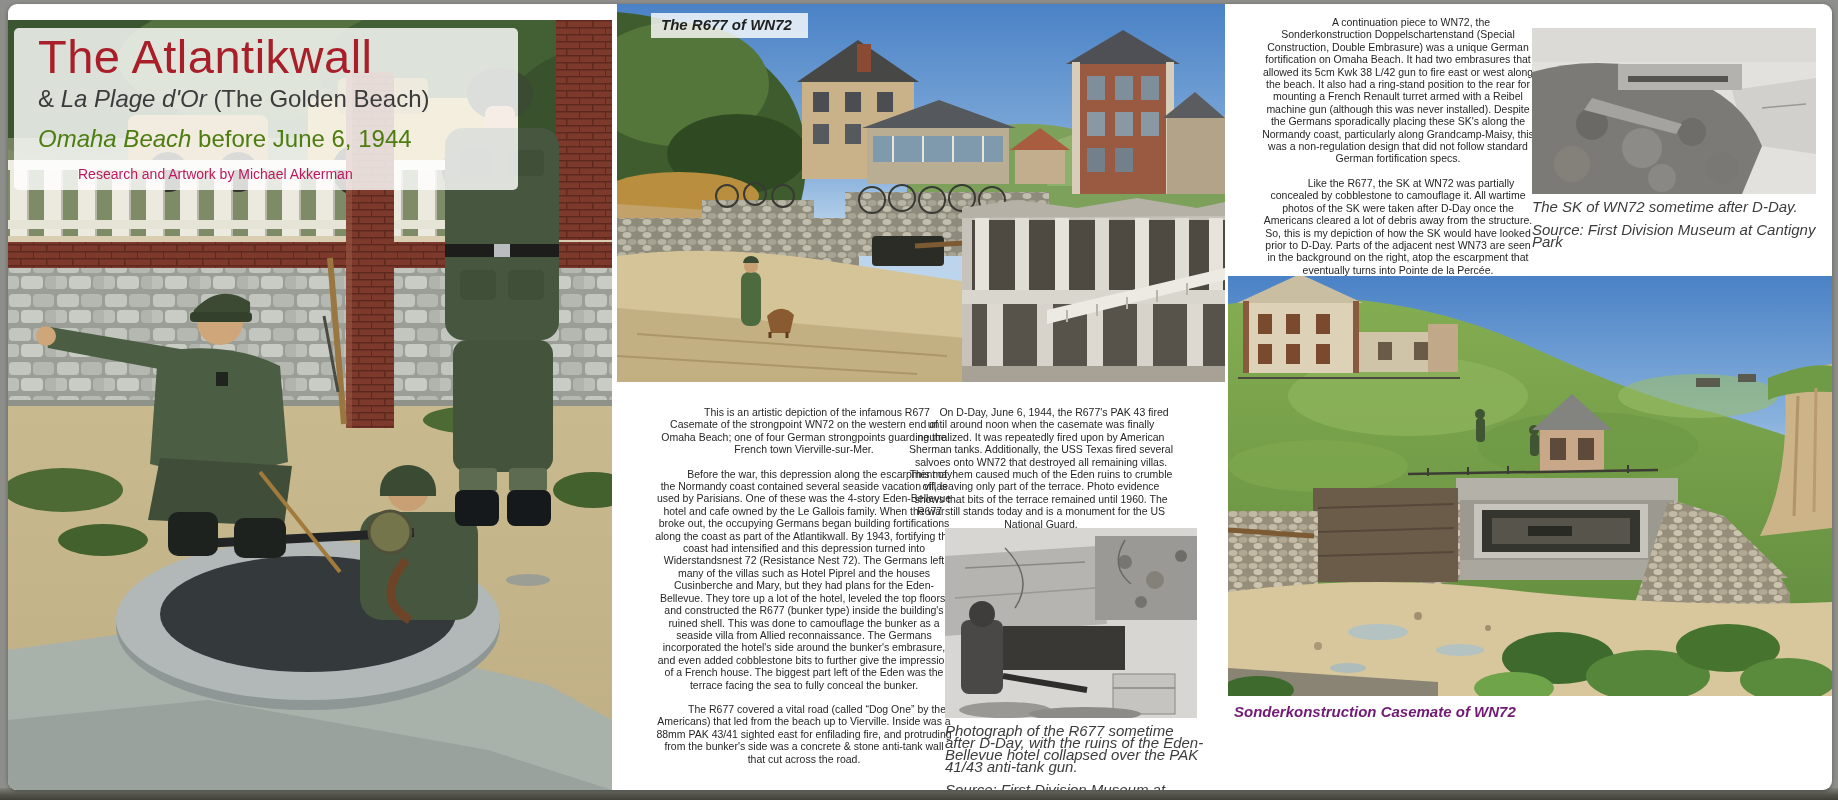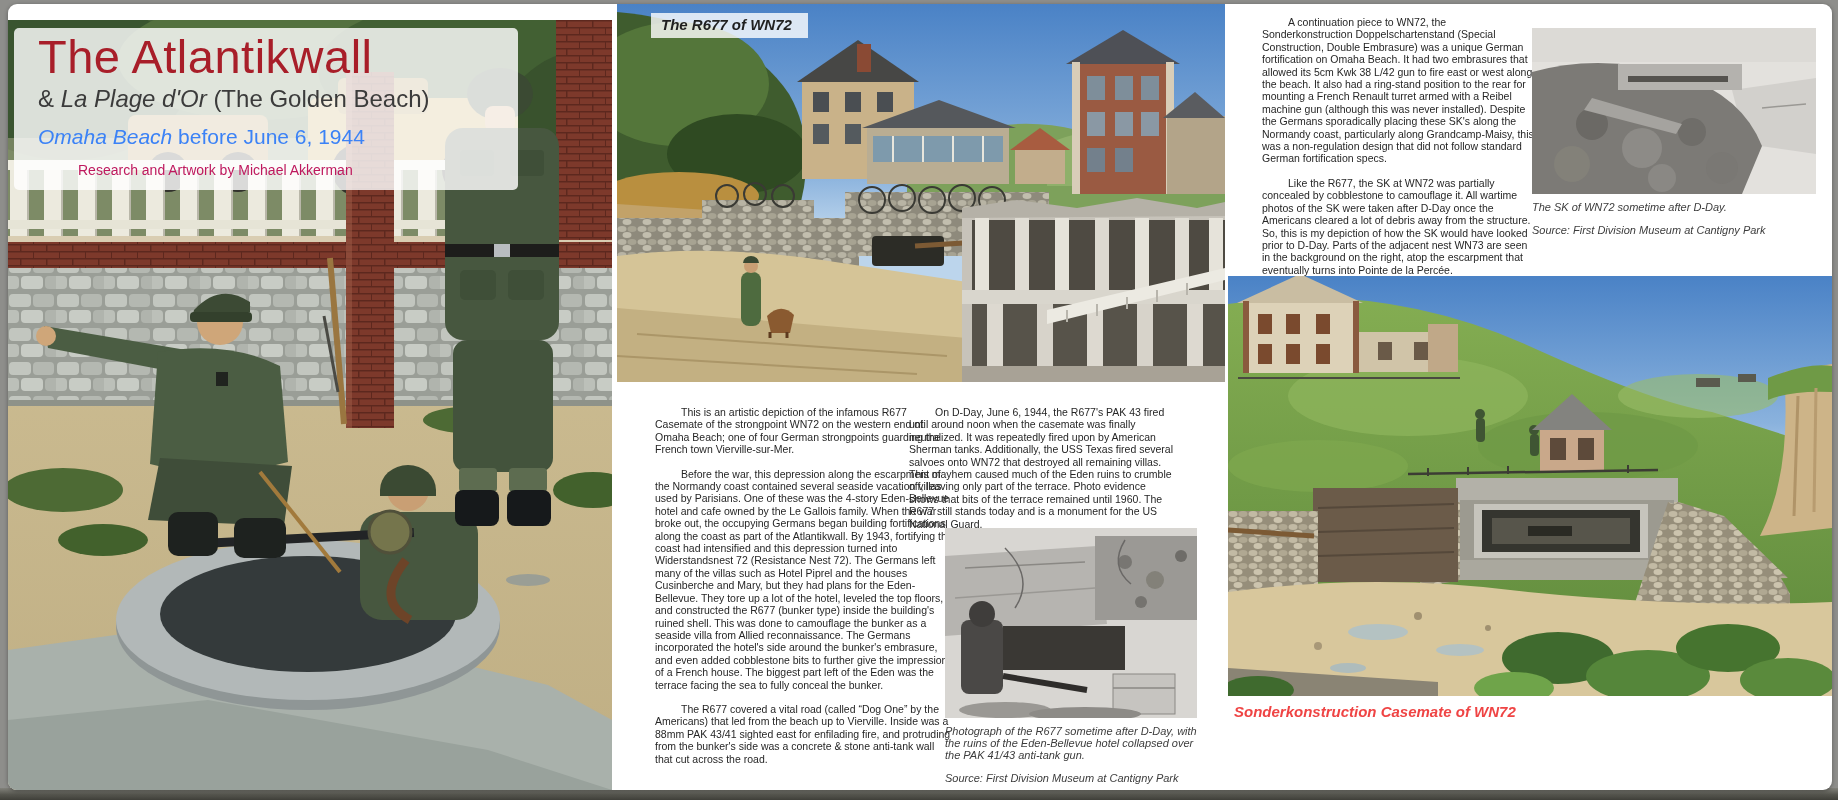--- a/index.html
+++ b/index.html
@@ -11,28 +11,28 @@
           border-radius:9px;overflow:hidden;box-shadow:0 1px 4px rgba(0,0,0,.35);}
 
   
   .cover{position:absolute;left:0;top:16px;width:604px;height:786px;}
   .cover svg{display:block;width:604px;height:786px;}
   .title-block{position:absolute;left:6px;top:8px;width:504px;height:162px;
                background:rgba(255,255,255,.82);border-radius:5px;
                padding:4px 0 0 24px;box-sizing:border-box;}
   .title{font-size:47px;line-height:1.08;color:#a81e29;letter-spacing:.5px;font-weight:500;}
   .subtitle{font-size:24px;color:#3b3b3b;margin-top:2px;}
-  .dateline{font-size:21px;color:#3b82f6;margin-top:12px;}
+  .dateline{font-size:24px;color:#4d7c0f;margin-top:12px;}
   .byline{font-size:14px;color:#be185d;margin-top:13px;margin-left:40px;}
   .it{font-style:italic;}
 
   
   .col{position:absolute;font-size:10.5px;line-height:12.4px;color:#262626;}
-  .col p{margin:0 0 12px;text-indent:26px;}
-  .caption{position:absolute;font-style:italic;font-size:11px;line-height:12px;color:#3c3c3c;}
+  .col p{margin:0 0 12px;text-indent:26px;text-align:center;}
+  .caption{position:absolute;font-style:italic;font-size:15px;line-height:12px;color:#3c3c3c;}
   .caption .src{margin-top:11px;}
 
   
   .mid-illu{position:absolute;left:609px;top:0;width:608px;height:378px;}
   .mid-illu svg{display:block;width:608px;height:378px;}
   .chip{position:absolute;left:34px;top:9px;background:rgba(255,255,255,.8);
         padding:3px 16px 5px 10px;font-style:italic;font-weight:bold;font-size:15px;color:#1f1f1f;}
   #col1{left:647px;top:402px;width:298px;}
   #col2{left:901px;top:402px;width:264px;}
   .photo{position:absolute;overflow:hidden;}
@@ -40,21 +40,21 @@
   #mid-photo{left:937px;top:524px;width:252px;height:190px;}
   #mid-caption{left:937px;top:721px;width:262px;}
 
   
   #right-col{left:1254px;top:12px;width:272px;}
   #right-photo{left:1524px;top:24px;width:284px;height:166px;}
   #right-caption{left:1524px;top:197px;width:284px;}
   .right-illu{position:absolute;left:1220px;top:272px;width:604px;height:420px;}
   .right-illu svg{display:block;width:604px;height:420px;}
   #bottom-caption{position:absolute;left:1226px;top:699px;font-weight:bold;font-style:italic;
-                  font-size:15px;color:#ef4444;}
+                  font-size:15px;color:#701a75;}
 </style>
 </head>
 <body>
 
 <div id="canvas">
   <div id="bottom-strip"></div>
 
   <div id="spread">
 
     <div class="cover">

